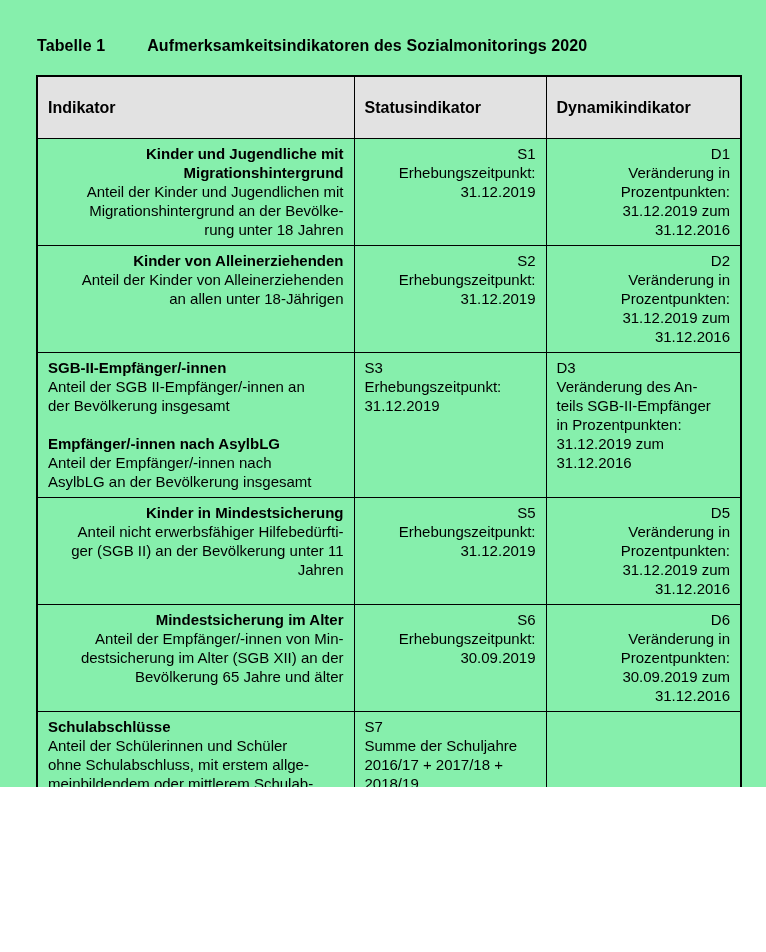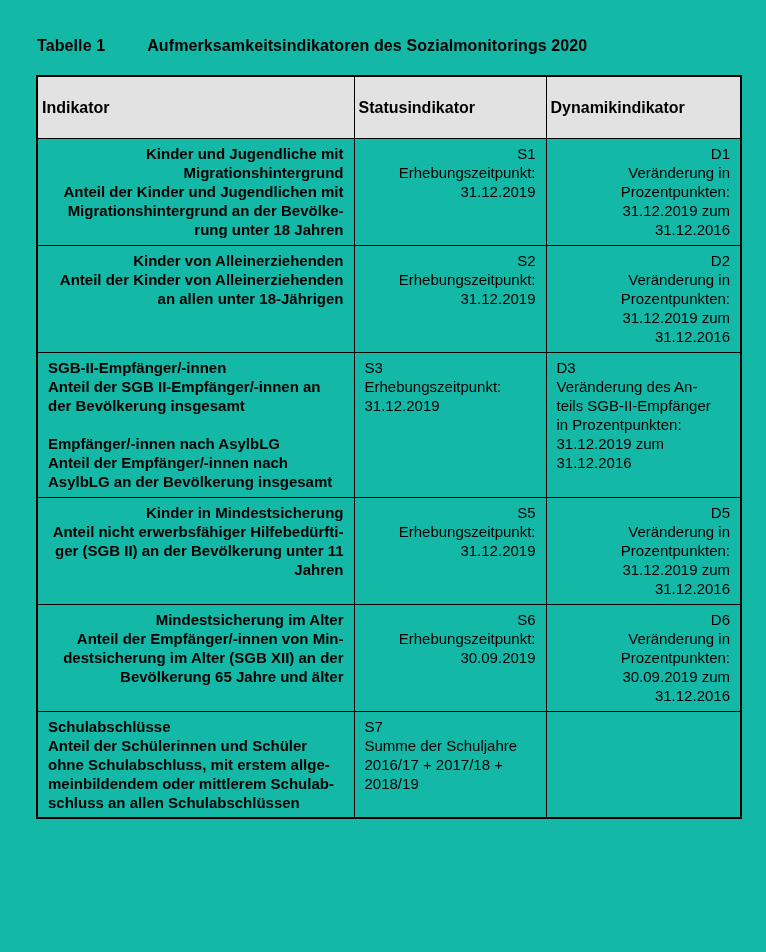--- a/index.html
+++ b/index.html
@@ -8,22 +8,22 @@
     width: 766px;
     height: 952px;
     background: #ffffff;
     font-family: "Liberation Sans", sans-serif;
     color: #000000;
     -webkit-font-smoothing: antialiased;
   }
   .page {
     position: relative;
     width: 766px;
-    height: 952px;
-    background: #14b8a6;
+    height: 787px;
+    background: #86efac;
     overflow: hidden;
   }
   .doc-caption {
     position: absolute;
     left: 37px;
     top: 37px;
     font-size: 16px;
     font-weight: bold;
     white-space: nowrap;
     letter-spacing: 0.1px;
@@ -52,27 +52,27 @@
     text-align: left;
     vertical-align: top;
     overflow: hidden;
   }
   th {
     background: #e2e2e2;
     font-size: 16px;
     font-weight: bold;
     vertical-align: middle;
     height: 62px;
-    padding-left: 4px;
+    padding-left: 10px;
   }
   td.status-cell, td.dynamic-cell {
     white-space: pre-line;
   }
   .ind-title { font-weight: bold; }
-  .ind-desc { font-weight: bold; white-space: pre-line; }
+  .ind-desc { font-weight: normal; white-space: pre-line; }
   .blk + .blk { margin-top: 19px; }
   tr.r-std  > td { height: 107px; text-align: right; }
   tr.r-tall > td { height: 145px; }
   tr.r-last > td { height: 105px; }
 </style>
 </head>
 <body>
 
 <div class="page">
 

